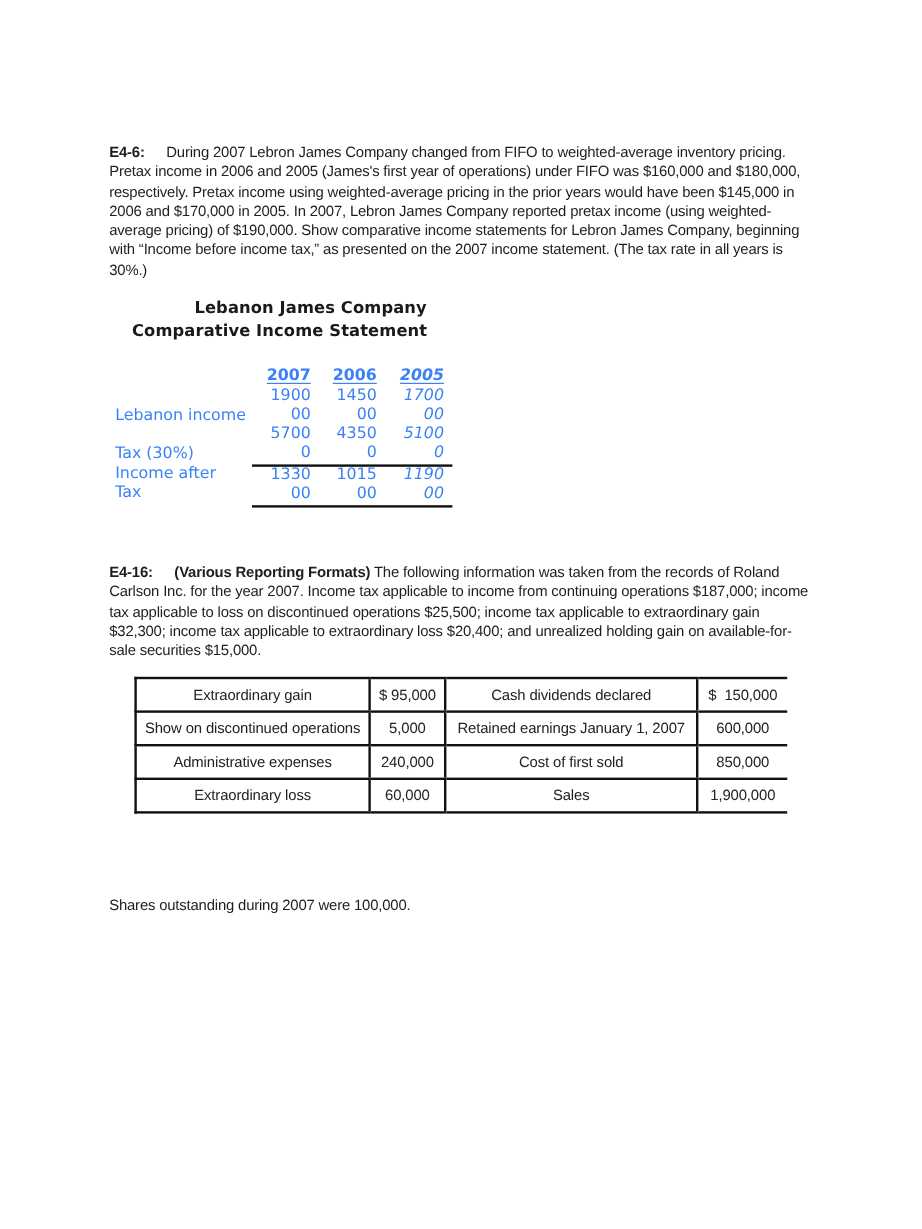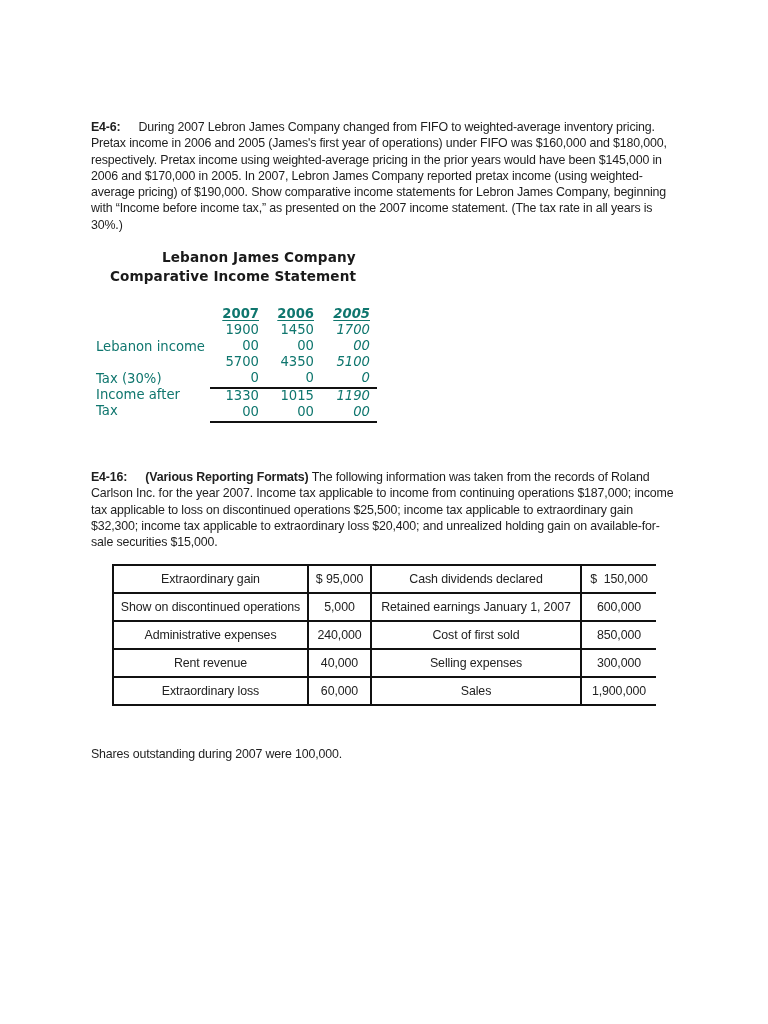--- a/index.html
+++ b/index.html
@@ -17,21 +17,21 @@
 
   .stmt-title {
     position: absolute; font-family: "DejaVu Sans", sans-serif; font-weight: bold;
     font-size: 13.6px; color: #1a1a1a; letter-spacing: 0.1px;
   }
   #t1 { left: 150px; top: 249px; margin-left: 12px; }
   #t2 { left: 110px; top: 268px; }
 
   .stmt {
     position: absolute; font-family: "DejaVu Sans", sans-serif; font-size: 13.2px;
-    color: #0f766e; line-height: 16.2px;
+    color: #3b82f6; line-height: 16.2px;
   }
   .stmt .lbl { position: absolute; left: 96px; }
   .stmt .num { position: absolute; text-align: right; width: 50px; }
   .c1 { left: 209px; }
   .c2 { left: 264px; }
   .c3 { left: 320px; font-style: italic; }
   .hdr { font-weight: bold; text-decoration: underline; text-underline-offset: 2px; }
   .rule { position: absolute; left: 210px; width: 167px; height: 2px; background: #111; }
 
   table.grid {
@@ -110,26 +110,20 @@
     <td class="w3">Retained earnings January 1, 2007</td>
     <td class="w4">600,000</td>
   </tr>
   <tr>
     <td class="w1">Administrative expenses</td>
     <td class="w2">240,000</td>
     <td class="w3">Cost of first sold</td>
     <td class="w4">850,000</td>
   </tr>
   <tr>
-    <td class="w1">Rent revenue</td>
-    <td class="w2">40,000</td>
-    <td class="w3">Selling expenses</td>
-    <td class="w4">300,000</td>
-  </tr>
-  <tr>
     <td class="w1">Extraordinary loss</td>
     <td class="w2">60,000</td>
     <td class="w3">Sales</td>
     <td class="w4">1,900,000</td>
   </tr>
 </tbody>
   </table>
 
 <div class="para" id="p3">Shares outstanding during 2007 were 100,000.</div>
 

